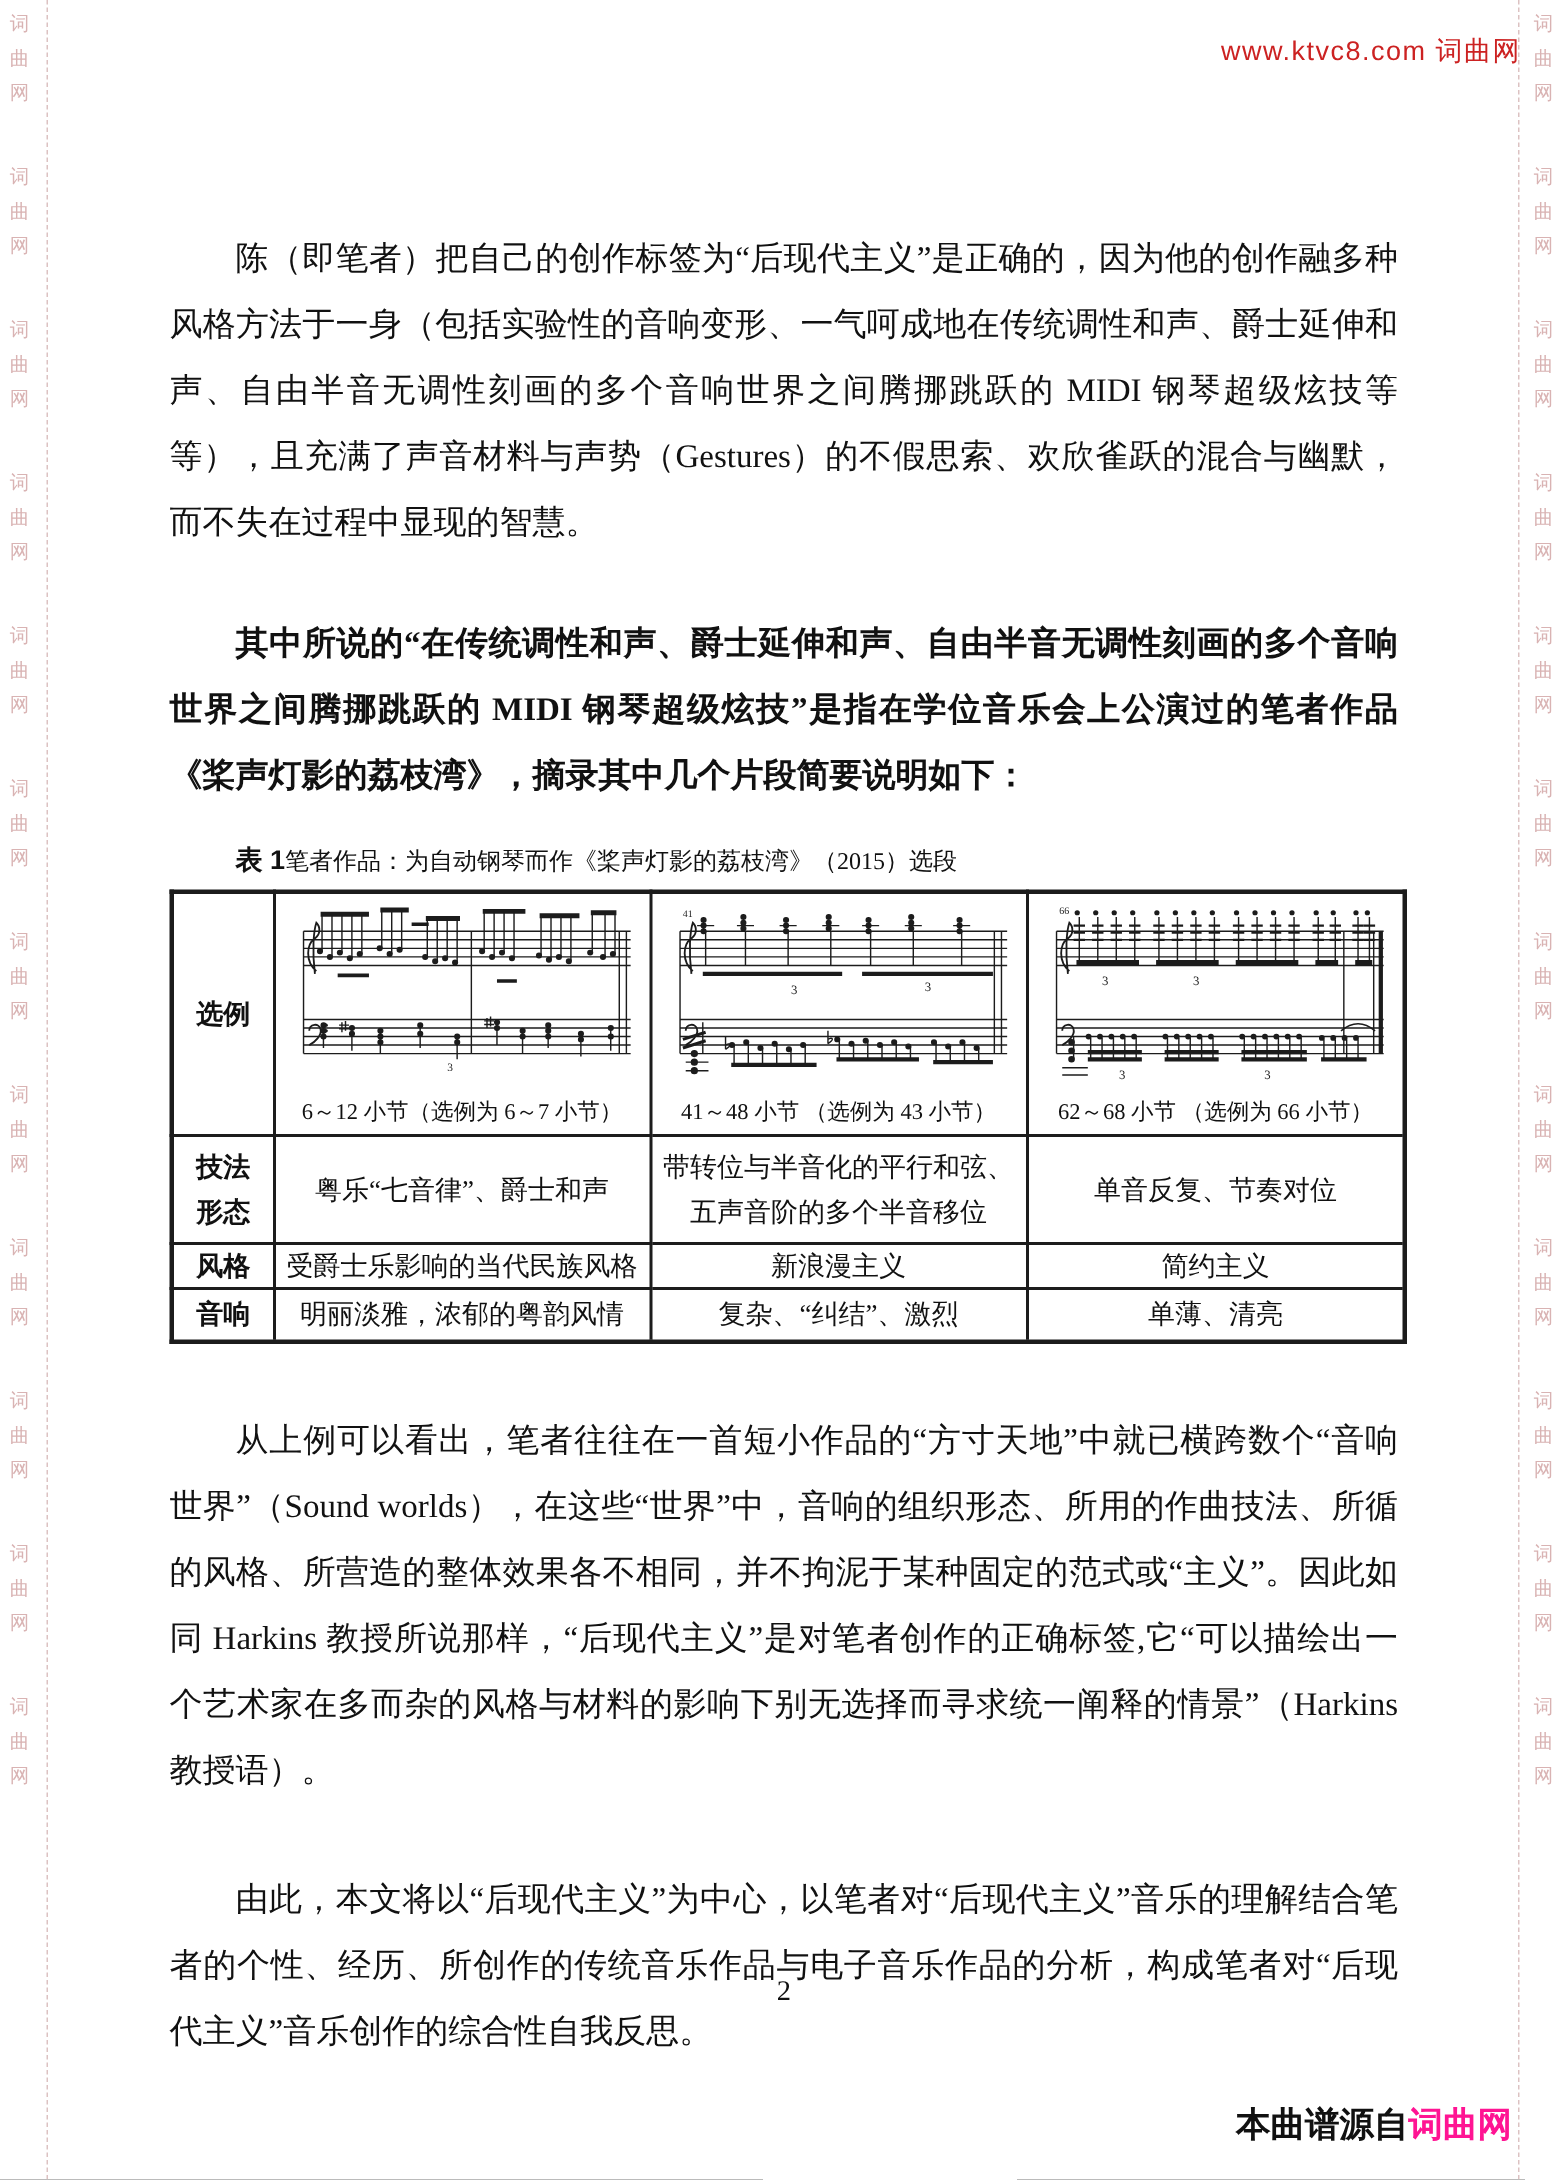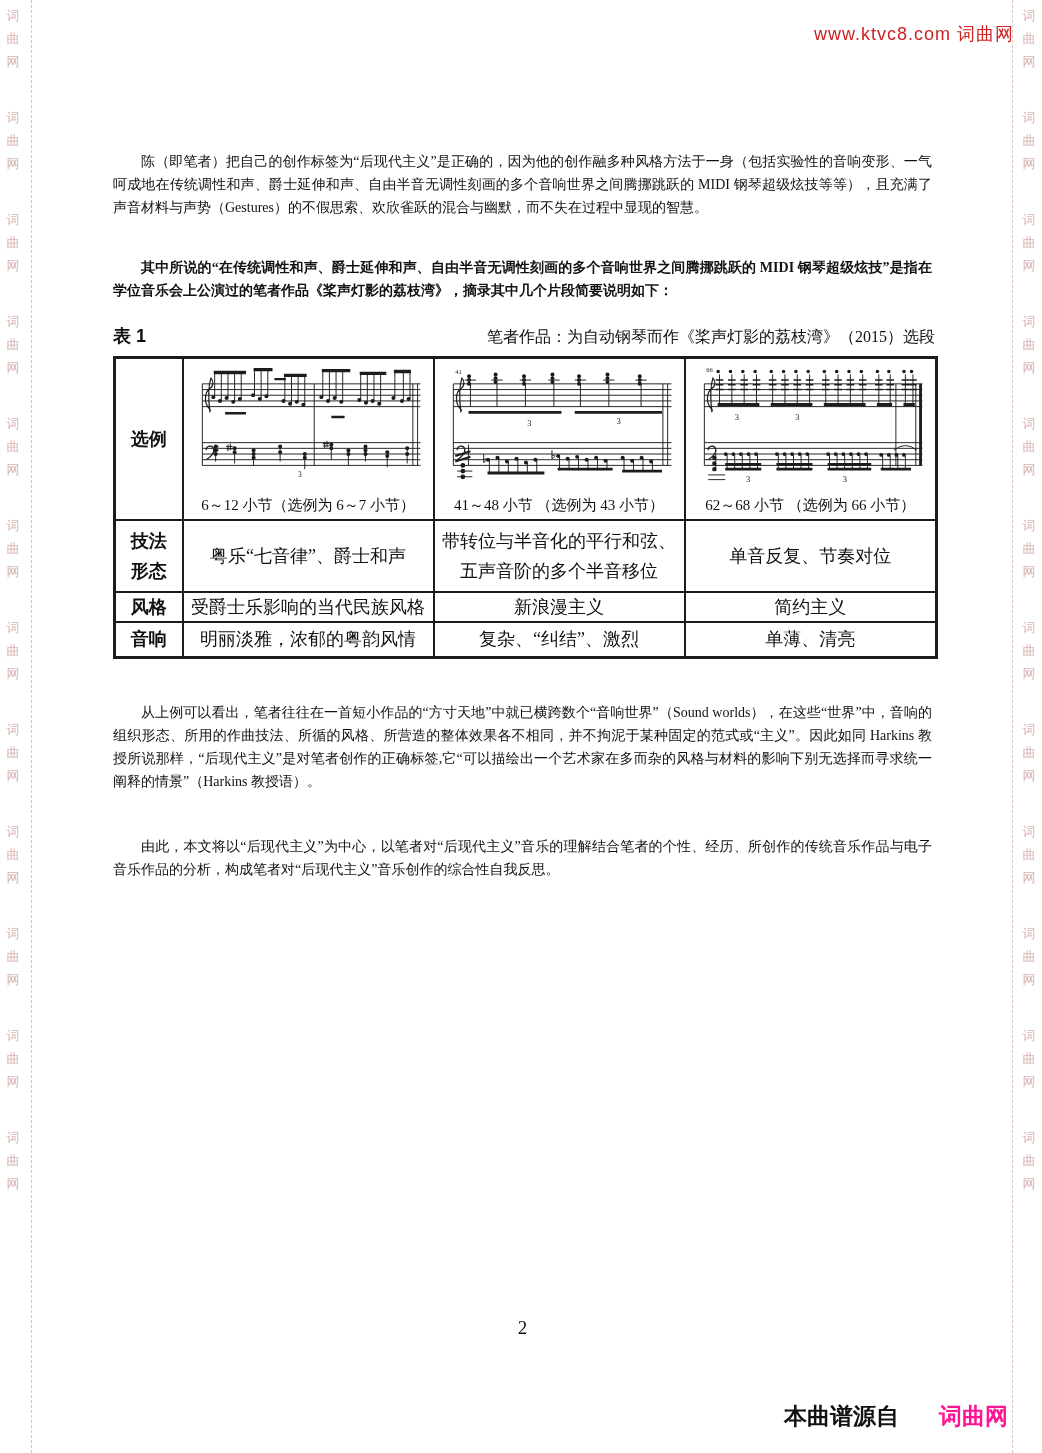--- a/index.html
+++ b/index.html
@@ -17,37 +17,37 @@
   .wm-col.right { left:1020px; }
   .wm-group { word-break:break-all; margin-bottom:33px; }
   .dash-line { position:absolute; top:0; bottom:0; width:0;
     border-left:1px dashed #dcc2c2; }
   .dash-line.left { left:31px; }
   .dash-line.right { left:1012px; }
   
   .header { position:absolute; top:22px; right:28px;
     font-family:Liberation Sans, sans-serif;
     font-size:18px; color:#cc2222; letter-spacing:1px; }
-  .footer { position:absolute; top:1401px; right:34px; display:flex; gap:40px;
+  .footer { position:absolute; top:1401px; right:34px; display:flex; 
     font-family:"Liberation Sans","DejaVu Sans",sans-serif;
     font-weight:bold; font-size:23px; }
   .footer .brand { color:#ff1493; }
   .page-number { position:absolute; top:1317px; left:113px; width:819px;
     text-align:center; font-size:19px; }
   
   .content { position:absolute; left:113px; top:140px; width:819px; }
-  .content p { font-size:14px; line-height:23px; text-align:justify;
+  .content p { font-size:22px; line-height:44px; text-align:justify;
     text-indent:2em; }
   .p1 { margin-top:10px; }
   .p2 { margin-top:37px;font-weight:bold; }
   .p3 { margin-top:42px; }
   .p4 { margin-top:42px; }
   
   .table-caption-row { margin-top:22px; display:flex;
-    justify-content:space-between; align-items:baseline; width:822px; }
+    justify-content:flex-start; align-items:baseline; width:822px;margin-left:44px; }
   .table-label { font-family:"Liberation Sans","DejaVu Sans",sans-serif;
     font-weight:bold; font-size:18px; }
   .table-caption { font-size:16px; }
   table.analysis { border-collapse:collapse; table-layout:fixed; width:822px;
     margin-top:8px; border:3px solid #1c1c1c; }
   table.analysis td { border:2px solid #1c1c1c; text-align:center;
     vertical-align:middle; font-size:18px; padding:2px 4px; }
   td.rowhead { font-family:"Liberation Sans","DejaVu Sans",sans-serif;
     font-weight:bold; font-size:19px; white-space:pre-line; }
   tr.r1 td { height:160px; }

